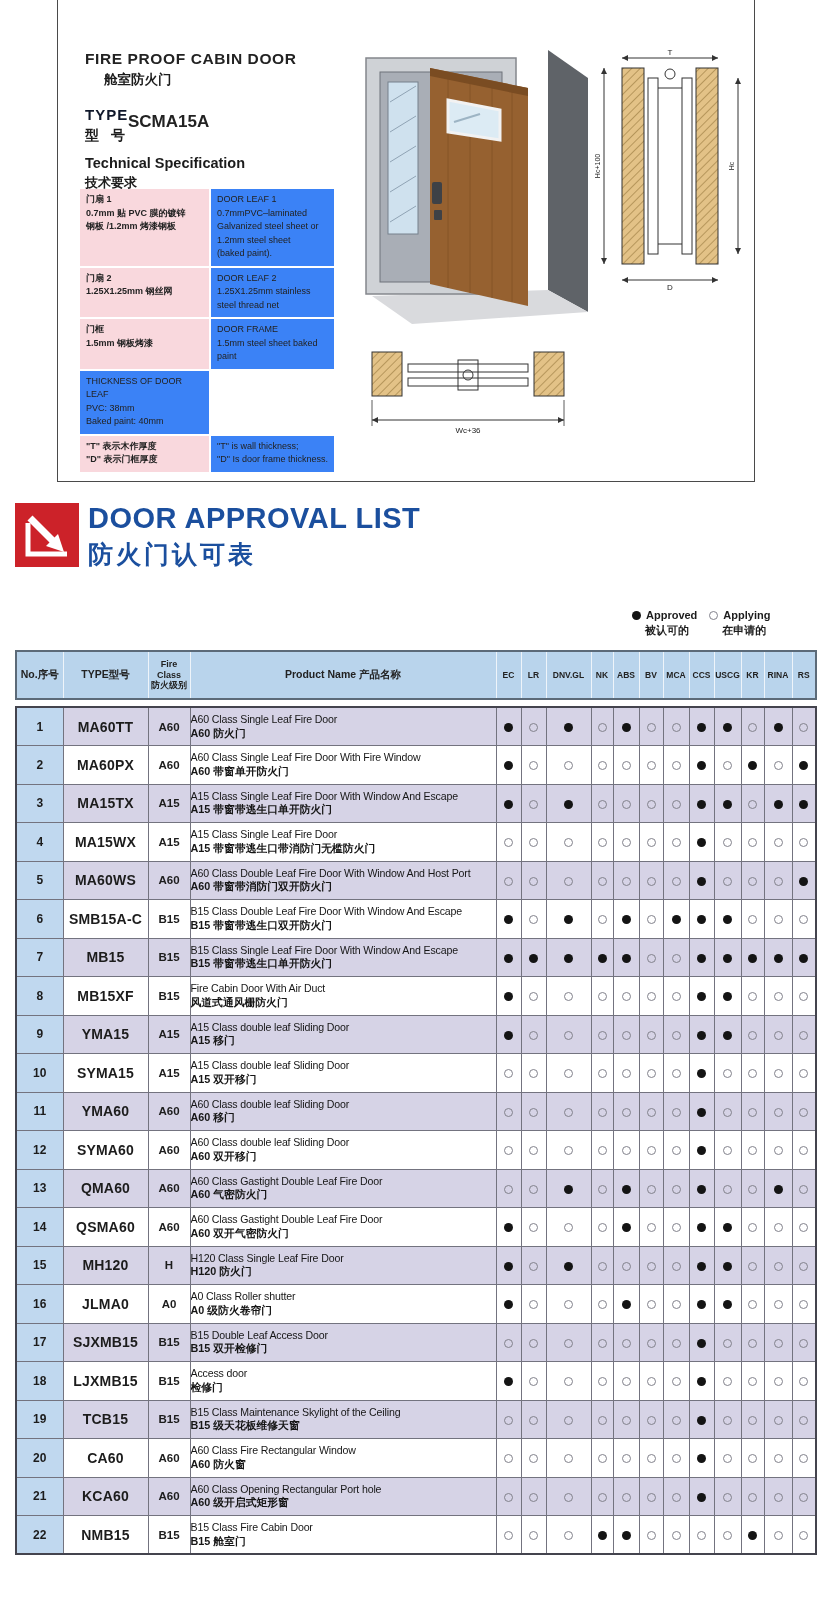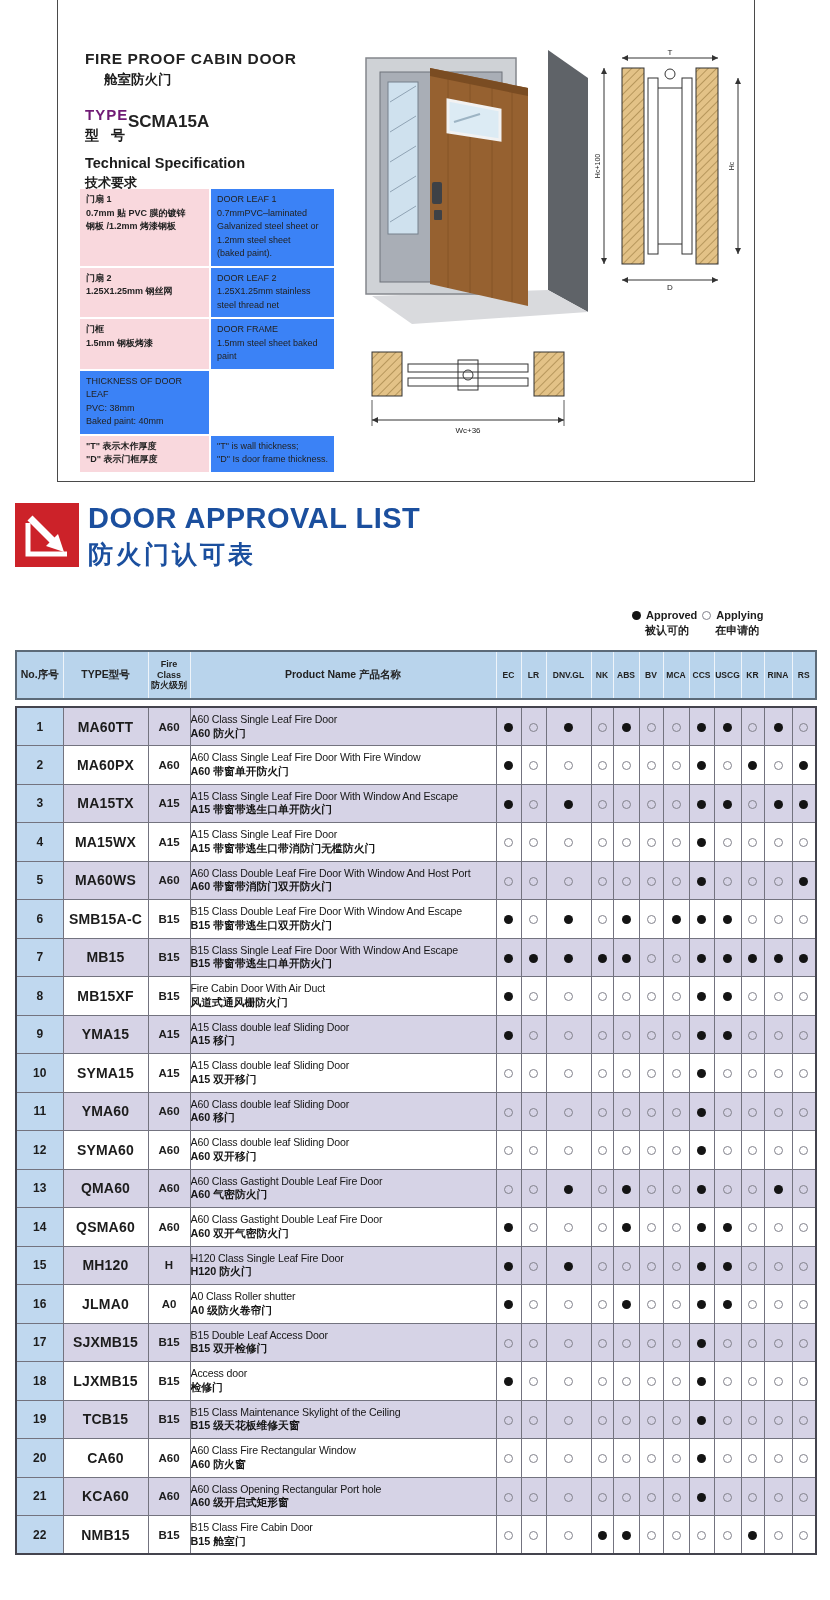--- a/index.html
+++ b/index.html
@@ -4,38 +4,38 @@
 <style>
   html,body{margin:0;padding:0;background:#fff;}
   #page{position:relative;width:830px;height:1600px;background:#fff;overflow:hidden;
         font-family:"Liberation Sans",sans-serif;color:#1c1c1c;}
   .abs{position:absolute;}
 
   
   #top-box{left:57px;top:-14px;width:696px;height:494px;border:1px solid #4a4a4a;background:#fff;}
   #t-en{left:85px;top:50px;font-size:15.5px;font-weight:bold;letter-spacing:.6px;color:#222;}
   #t-zh{left:85px;top:71px;font-size:13.5px;font-weight:bold;margin-left:19px;}
-  #type-en{left:85px;top:106px;font-size:15px;font-weight:bold;letter-spacing:1px;color:#701a75;}
+  #type-en{left:85px;top:106px;font-size:15px;font-weight:bold;letter-spacing:1px;color:#0f172a;}
   #type-val{left:128px;top:112px;font-size:17px;font-weight:bold;color:#222;}
   #type-zh{left:85px;top:127px;font-size:14px;font-weight:bold;letter-spacing:4px;}
   #spec-en{left:85px;top:155px;font-size:14.5px;font-weight:bold;}
   #spec-zh{left:85px;top:174px;font-size:13px;font-weight:bold;}
   #spec-table{left:80px;top:189px;width:236px;}
   .spec-row{display:grid;grid-template-columns:129px 123px;gap:2px;margin-bottom:2px;}
   .spec-cell{font-size:9px;line-height:1.5;padding:4px 6px 5px 6px;white-space:pre-line;color:#222;}
   .spec-cell.zh{background:#f9d8dd;font-weight:bold;}
   .spec-cell.en{background:#3b82f6;}
 
   
   #sec-icon{left:15px;top:503px;}
   #sec-title{left:88px;top:502px;font-size:29px;font-weight:bold;color:#1b4f9e;letter-spacing:.5px;}
   #sec-sub{left:88px;top:538px;font-size:25px;font-weight:bold;color:#1b4f9e;letter-spacing:3px;}
 
   
-  #legend{left:632px;top:608px;width:190px;display:flex;gap:5px;font-size:11px;}
+  #legend{left:632px;top:608px;width:190px;display:flex;gap:12px;font-size:11px;}
   .leg-col{display:flex;flex-direction:column;line-height:1.35;}
   .leg-line{display:flex;align-items:center;gap:5px;font-weight:bold;}
   .leg-zh{padding-left:13px;font-weight:bold;}
 
   
   table{border-collapse:collapse;table-layout:fixed;}
   #hdr-table{position:absolute;left:15px;top:650px;width:800px;height:50px;
              background:#b9d4ec;border:2px solid #5c6a78;}
   #hdr-table th{border:1px solid #eef4fa;font-size:10.5px;font-weight:bold;color:#222;
                 text-align:center;vertical-align:middle;padding:0;}

